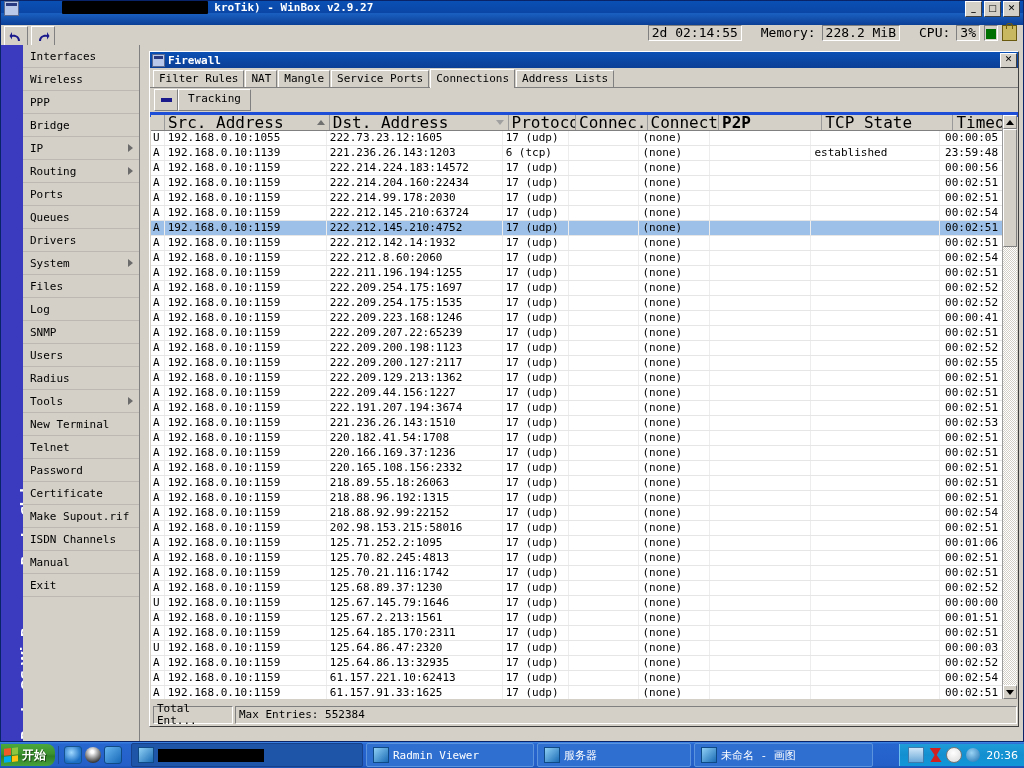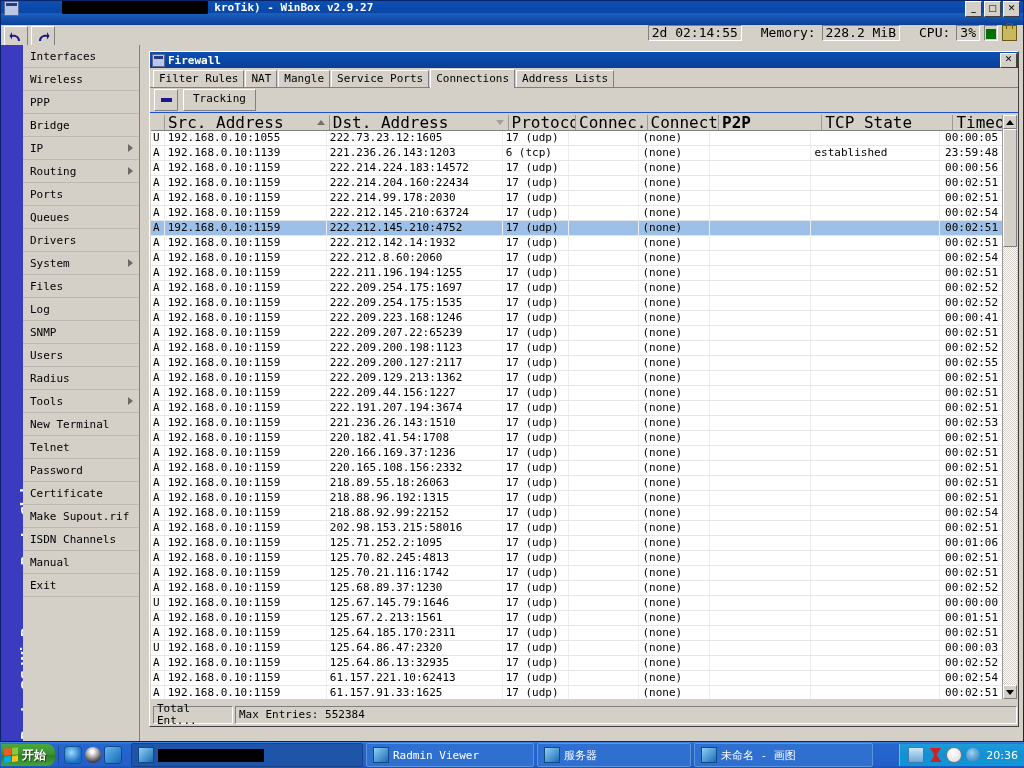--- a/index.html
+++ b/index.html
@@ -59,21 +59,21 @@
   .fw-title{height:16px;background:linear-gradient(to bottom,#0a50b4,#0b3f96);display:flex;align-items:center;color:#fff;font-weight:bold;font-size:11px;padding:0 1px;}
   .fw-title .tb-icon{width:11px;height:11px;}
   .fw-title .tb-title{flex:1}
   .fw-x{width:15px;height:13px;background:#d4d0c8;border:1px solid;border-color:#fff #404040 #404040 #fff;
     font-family:"DejaVu Sans","Liberation Sans",sans-serif;font-size:9px;font-weight:bold;line-height:11px;text-align:center;color:#000;}
   .tabs{height:20px;background:#d4d0c8;display:flex;align-items:flex-end;padding-left:3px;padding-top:3px;
      border-bottom:1px solid #808080;box-sizing:border-box;}
   .tab{height:16px;padding:0 5px;line-height:15px;background:#d4d0c8;border:1px solid;
      border-color:#fff #808080 #808080 #fff;border-bottom:none;margin-right:1px;font-size:11px;}
   .tab.active{height:18px;line-height:17px;background:#d4d0c8;position:relative;top:1px;border-color:#fff #808080 #d4d0c8 #fff;z-index:2;}
-  .fw-toolbar{height:24px;background:#d4d0c8;display:flex;align-items:center;padding-left:4px;gap:5px;border-bottom:1px solid #1d4ed8;}
+  .fw-toolbar{height:24px;background:#d4d0c8;display:flex;align-items:center;padding-left:4px;border-bottom:5px solid #1d4ed8;}
   .fw-toolbar .tool-btn{width:22px;height:20px;}
   .minus{width:11px;height:4px;background:#1a1a8c;}
   .track-btn{height:20px;padding:0 9px;line-height:18px;background:#d4d0c8;border:1px solid;border-color:#fff #808080 #808080 #fff;font-size:11px;}
 
   
   .grid{position:absolute;left:1px;right:1px;top:63px;bottom:27px;background:#fff;overflow:hidden;}
   .ghead{display:flex;height:16px;background:#d4d0c8;border-bottom:1px solid #808080;box-sizing:border-box;}
   .ghead div{border-right:1px solid #9a9a9a;box-sizing:border-box;padding-left:3px;line-height:15px;font-size:16px;
      background:#d4d0c8;position:relative;overflow:hidden;white-space:nowrap;}
   .sort-asc:after{content:"";position:absolute;right:4px;top:5px;width:0;height:0;border-bottom:5px solid #707070;border-left:4px solid transparent;border-right:4px solid transparent;}

